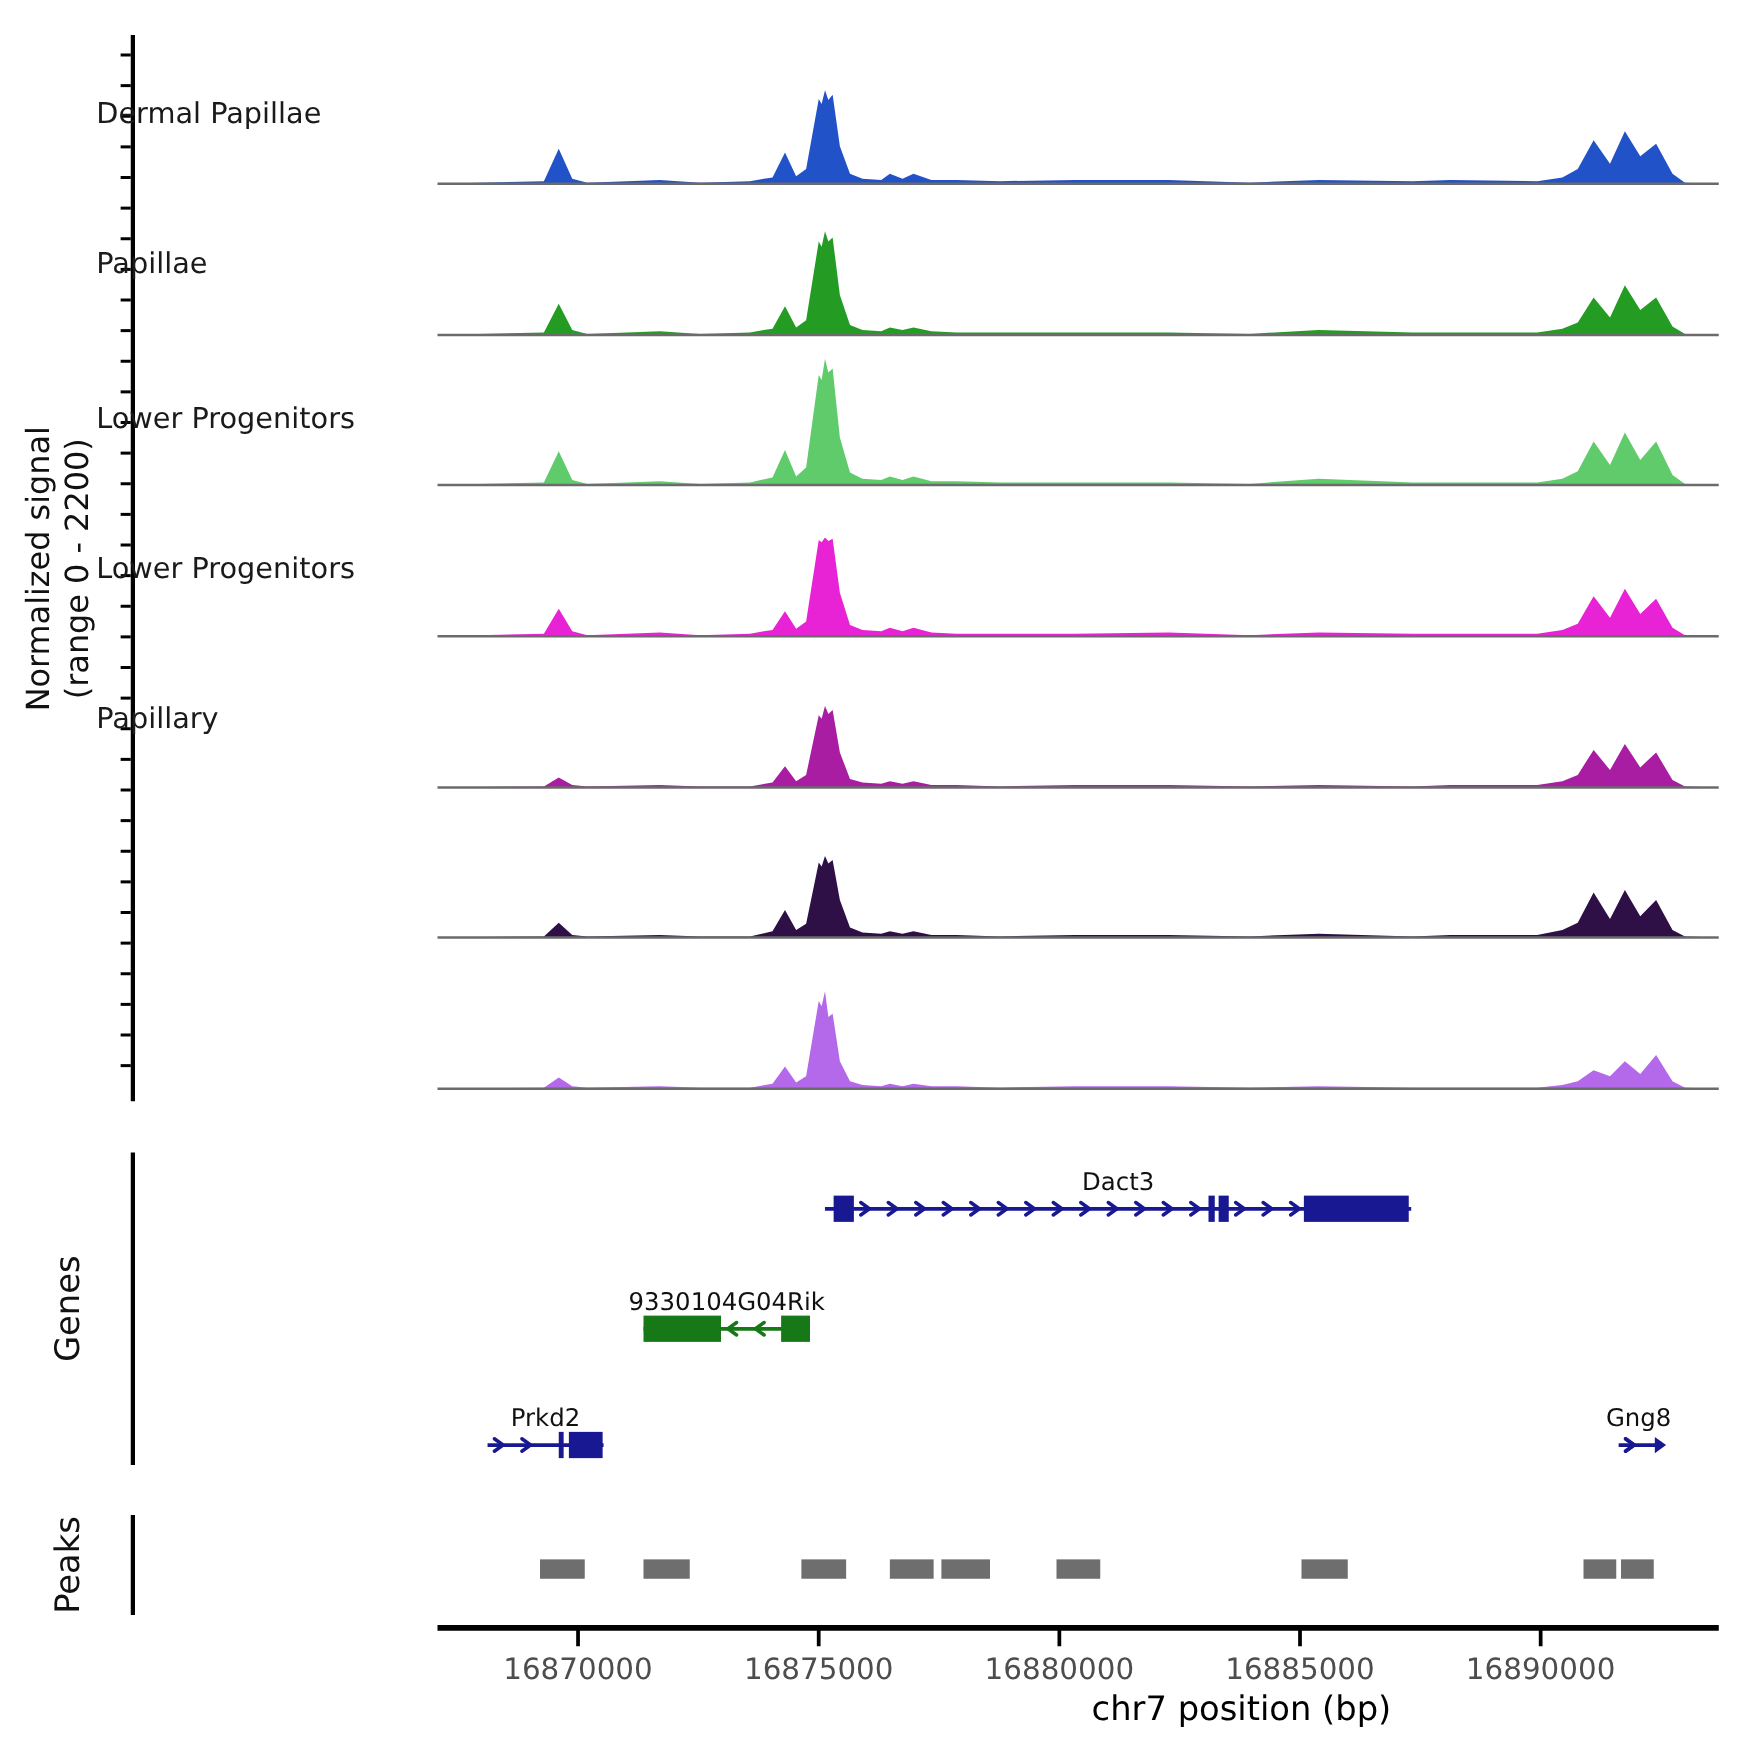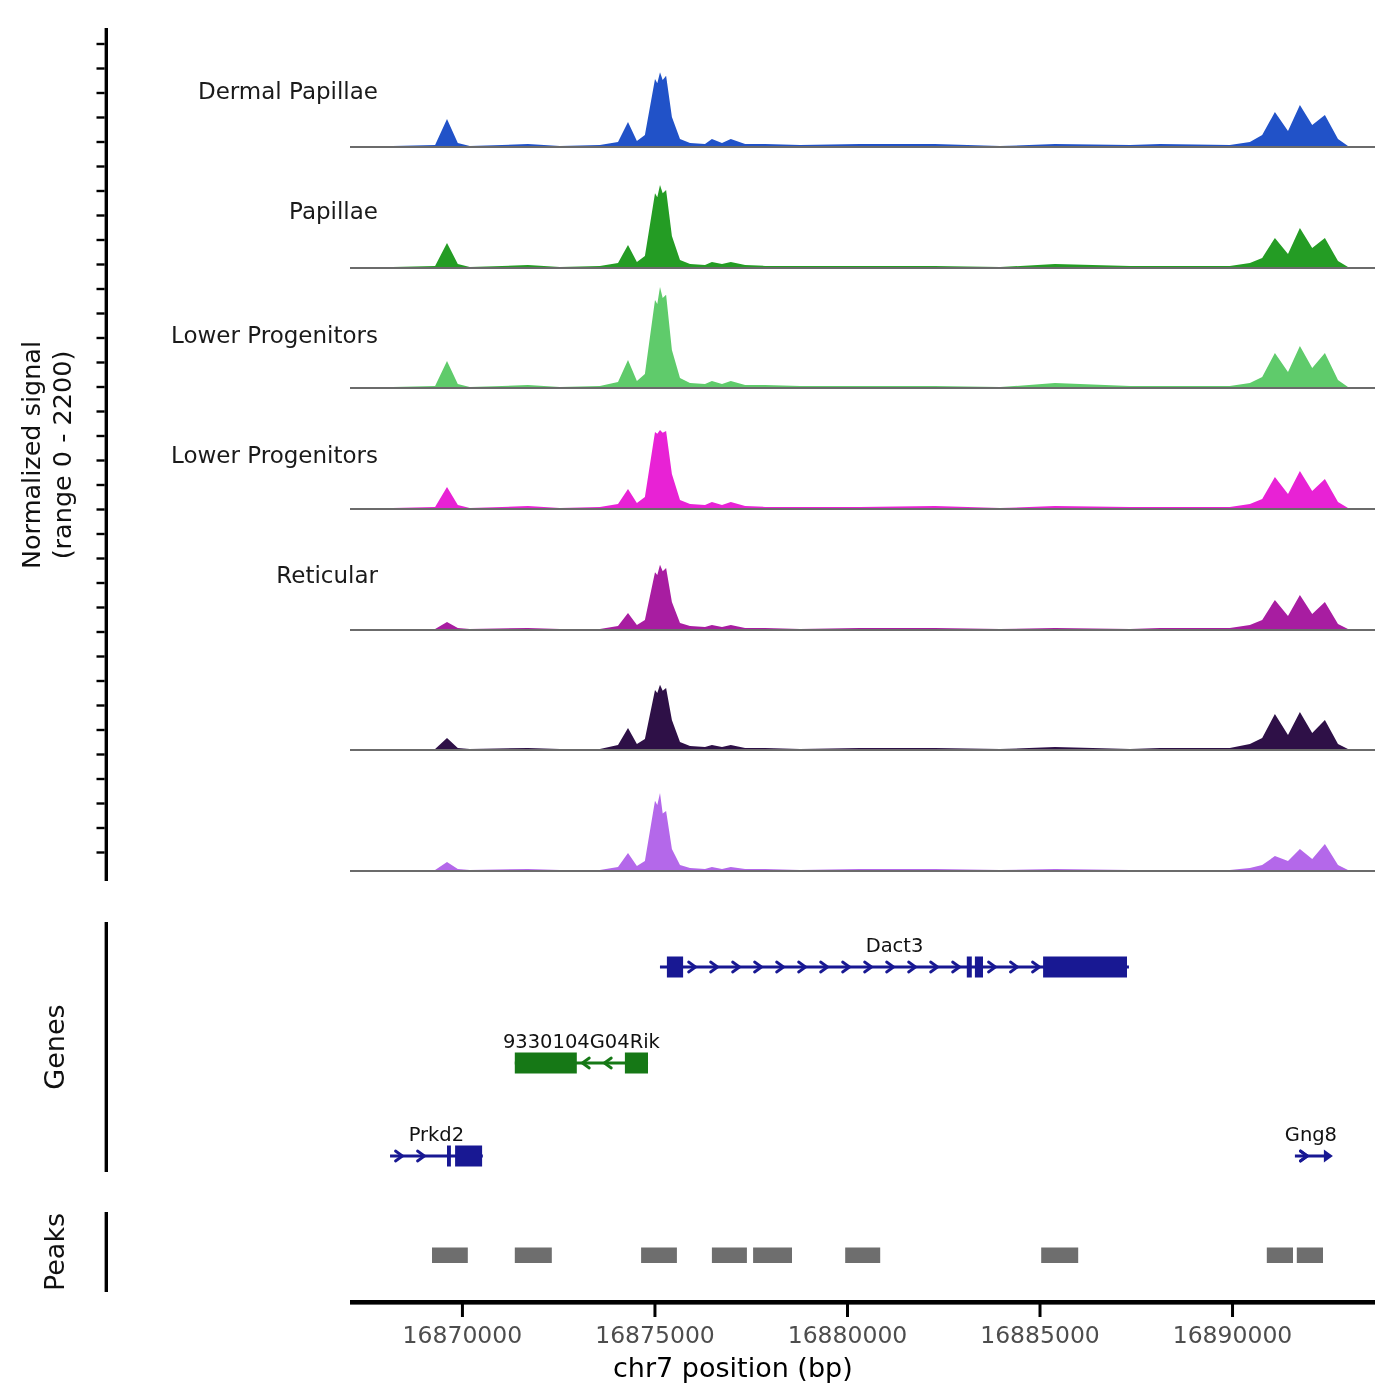--- a/index.html
+++ b/index.html
@@ -1,25 +1,25 @@
 <!DOCTYPE html>
 <html><head>
 <meta charset="utf-8">
 <style>
   html,body{margin:0;padding:0;background:#ffffff}
   #app{position:relative;width:1400px;height:1400px;background:#ffffff;
        font-family:"DejaVu Sans","Liberation Sans",sans-serif;overflow:hidden}
   #chart-svg{position:absolute;left:0;top:0}
-  .track-label{position:absolute;left:48px;width:330px;text-align:right;
+  .track-label{position:absolute;left:77px;width:330px;text-align:left;
                font-size:23px;color:#1a1a1a;white-space:nowrap}
   .rot{position:absolute;transform:rotate(-90deg);text-align:center;color:#111;white-space:nowrap}
   #ylabel{left:-262px;top:423px;width:620px;height:64px;font-size:25.5px;line-height:31px}
   #genes-label{left:-94px;top:1030px;width:300px;height:34px;font-size:27px}
   #peaks-label{left:-94px;top:1235px;width:300px;height:34px;font-size:27px}
-  #xtitle{position:absolute;left:613px;top:1352px;width:500px;text-align:left;
+  #xtitle{position:absolute;left:613px;top:1352px;width:500px;text-align:right;
           font-size:27px;color:#000}
 </style>
 </head>
 <body>
 
 <div id="app">
   <svg id="chart-svg" width="1400" height="1400">
       <g>
         <rect x="104.6" y="28" width="3.4" height="853" fill="#000000"></rect>
         <line x1="96.5" y1="44" x2="104.6" y2="44" stroke="#000000" stroke-width="2.4"></line>
@@ -157,21 +157,21 @@
         <text x="1040.0" y="1343" text-anchor="middle" font-size="23.5" font-family="DejaVu Sans, Liberation Sans, sans-serif" fill="#4d4d4d">16885000</text>
         <line x1="1232.5319308790383" y1="1304" x2="1232.5319308790383" y2="1317" stroke="#000000" stroke-width="3"></line>
         <text x="1232.5" y="1343" text-anchor="middle" font-size="23.5" font-family="DejaVu Sans, Liberation Sans, sans-serif" fill="#4d4d4d">16890000</text>
       </g>
     </svg>
 
   <div class="track-label" style="top:78px">Dermal Papillae</div>
   <div class="track-label" style="top:198px">Papillae</div>
   <div class="track-label" style="top:322px">Lower Progenitors</div>
   <div class="track-label" style="top:442px">Lower Progenitors</div>
-  <div class="track-label" style="top:562px">Reticular</div>
+  <div class="track-label" style="top:562px">Papillary</div>
 
   <div id="ylabel" class="rot">
     <div>Normalized signal</div>
     <div>(range 0 - 2200)</div>
   </div>
 
   <div id="genes-label" class="rot">Genes</div>
   <div id="peaks-label" class="rot">Peaks</div>
   <div id="xtitle">chr7 position (bp)</div>
 </div>

